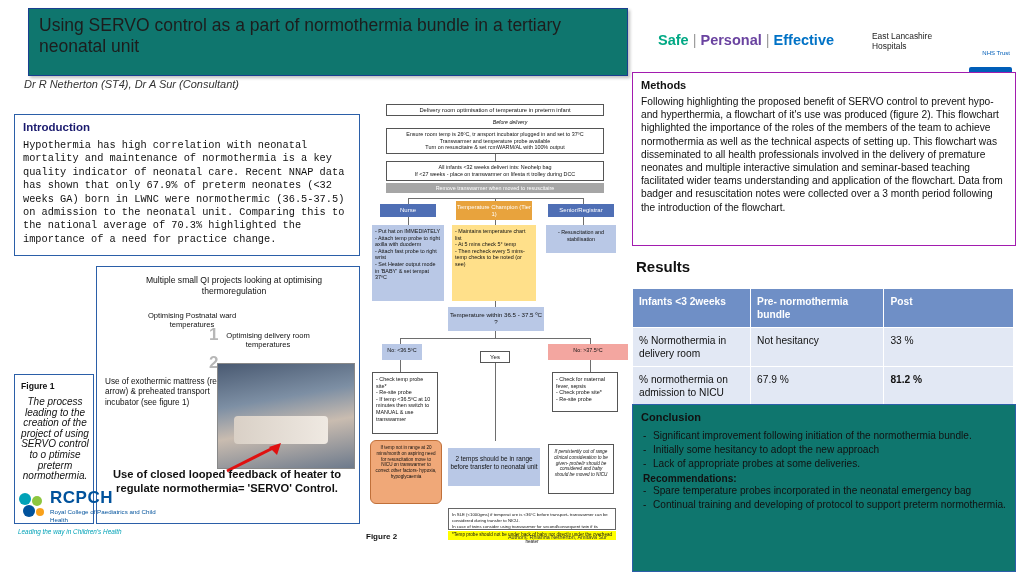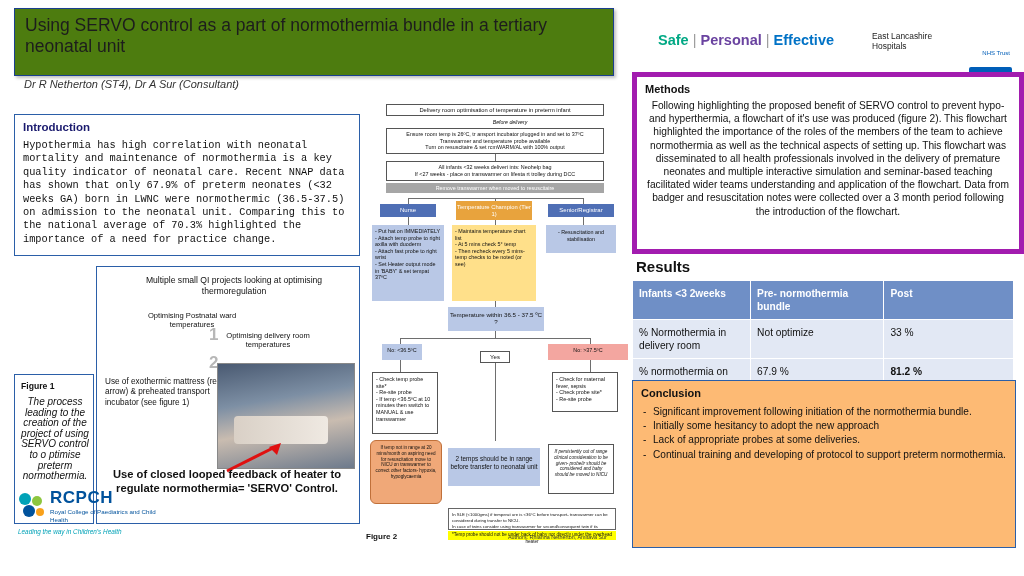--- a/index.html
+++ b/index.html
@@ -7,22 +7,22 @@
     width:1024px;height:576px;
     background:#ffffff;
     font-family:"Liberation Sans", sans-serif;
     color:#111;
     position:relative;
     overflow:hidden;
   }
   .abs{position:absolute;}
   
   #title-box{
-    left:14px;top:8px;width:598px;height:66px;
-    border:1px solid #1a3f8f;background:#4d7c0f;
+    left:28px;top:8px;width:598px;height:66px;
+    border:1px solid #1a3f8f;background:#0f766e;
     box-shadow:2px 2px 3px rgba(0,0,0,.25);
   }
   #title-text{
     position:absolute;left:10px;top:6px;right:8px;
     font-size:17.5px;line-height:21px;color:#1d1d1d;
   }
   #authors{
     left:24px;top:78px;width:560px;
     font-style:italic;font-size:11px;color:#333;
   }
@@ -97,37 +97,37 @@
   .fc-center{text-align:center;}
   .bx{border:1px solid #555;background:#fff;padding:2px;}
   .lnk{position:absolute;background:#6e6e6e;}
   .v-line{width:1px;}
   .h-line{height:1px;}
   #fig2-label{left:366px;top:532px;font-size:8px;font-weight:bold;}
   #fig2-authors{left:508px;top:534px;font-size:5.4px;color:#333;}
   
   #methods-box{
     left:632px;top:72px;width:382px;height:172px;
-    border:5px solid #a21caf;background:#fff;text-align:center;
+    border:1px solid #a21caf;background:#fff;
   }
   #methods-title{position:absolute;left:8px;top:6px;font-size:11px;font-weight:bold;}
   #methods-text{position:absolute;left:8px;top:22px;right:8px;font-size:10.2px;line-height:13.2px;}
   
   #results-title{left:636px;top:258px;font-size:15px;font-weight:bold;}
-  #results-table{left:632px;top:280px;width:382px;border-collapse:collapse;}
+  #results-table{left:632px;top:288px;width:382px;border-collapse:collapse;}
   #results-table th,#results-table td{
     border:1px solid #ffffff;font-size:10.2px;padding:6px 6px;vertical-align:top;
     line-height:13px;
   }
   #results-table th{background:#6f8fc6;color:#fff;text-align:left;font-weight:bold;}
   #results-table td{background:#e2e8f4;color:#111;}
   
   #concl-box{
-    left:632px;top:380px;width:382px;height:166px;
-    border:1px solid #2b5fa8;background:#fdba74;
+    left:632px;top:404px;width:382px;height:166px;
+    border:1px solid #2b5fa8;background:#0f766e;
   }
   #concl-title{position:absolute;left:8px;top:6px;font-size:11px;font-weight:bold;}
   .concl-li{font-size:10.1px;line-height:13.2px;margin:0 0 1px 0;}
   #concl-list{position:absolute;left:10px;top:24px;right:8px;}
   #rec-title{margin-top:2px;font-size:10.1px;font-weight:bold;}
   .dash{display:inline-block;width:10px;}
 </style>
 </head>
 <body>
 
@@ -271,32 +271,34 @@
   <thead>
     <tr>
       <th style="width:31%">Infants &lt;3 2weeks</th>
       <th style="width:35%">Pre- normothermia bundle</th>
       <th style="width:34%">Post</th>
     </tr>
   </thead>
   <tbody>
     <tr>
       <td>% Normothermia in delivery room</td>
-      <td>Not optimize</td>
+      <td>Not hesitancy</td>
       <td>33 %</td>
     </tr>
     <tr>
       <td>% normothermia on admission to NICU</td>
       <td>67.9 %</td>
       <td style="font-weight:bold">81.2 %</td>
     </tr>
   </tbody>
 </table>
 
 <div class="abs" id="concl-box">
   <div id="concl-title">Conclusion</div>
   <div id="concl-list">
     <div class="concl-li"><span class="dash">-</span><span>Significant improvement following initiation of the normothermia bundle.</span></div>
     <div class="concl-li"><span class="dash">-</span><span>Initially some hesitancy to adopt the new approach</span></div>
     <div class="concl-li"><span class="dash">-</span><span>Lack of appropriate probes at some deliveries.</span></div>
+    <div id="rec-title">Recommendations:</div>
+    <div class="concl-li"><span class="dash">-</span><span>Spare temperature probes incorporated in the neonatal emergency bag</span></div>
     <div class="concl-li"><span class="dash">-</span><span>Continual training and developing of protocol to support preterm normothermia.</span></div>
   </div>
 </div>
 
 </body></html>

